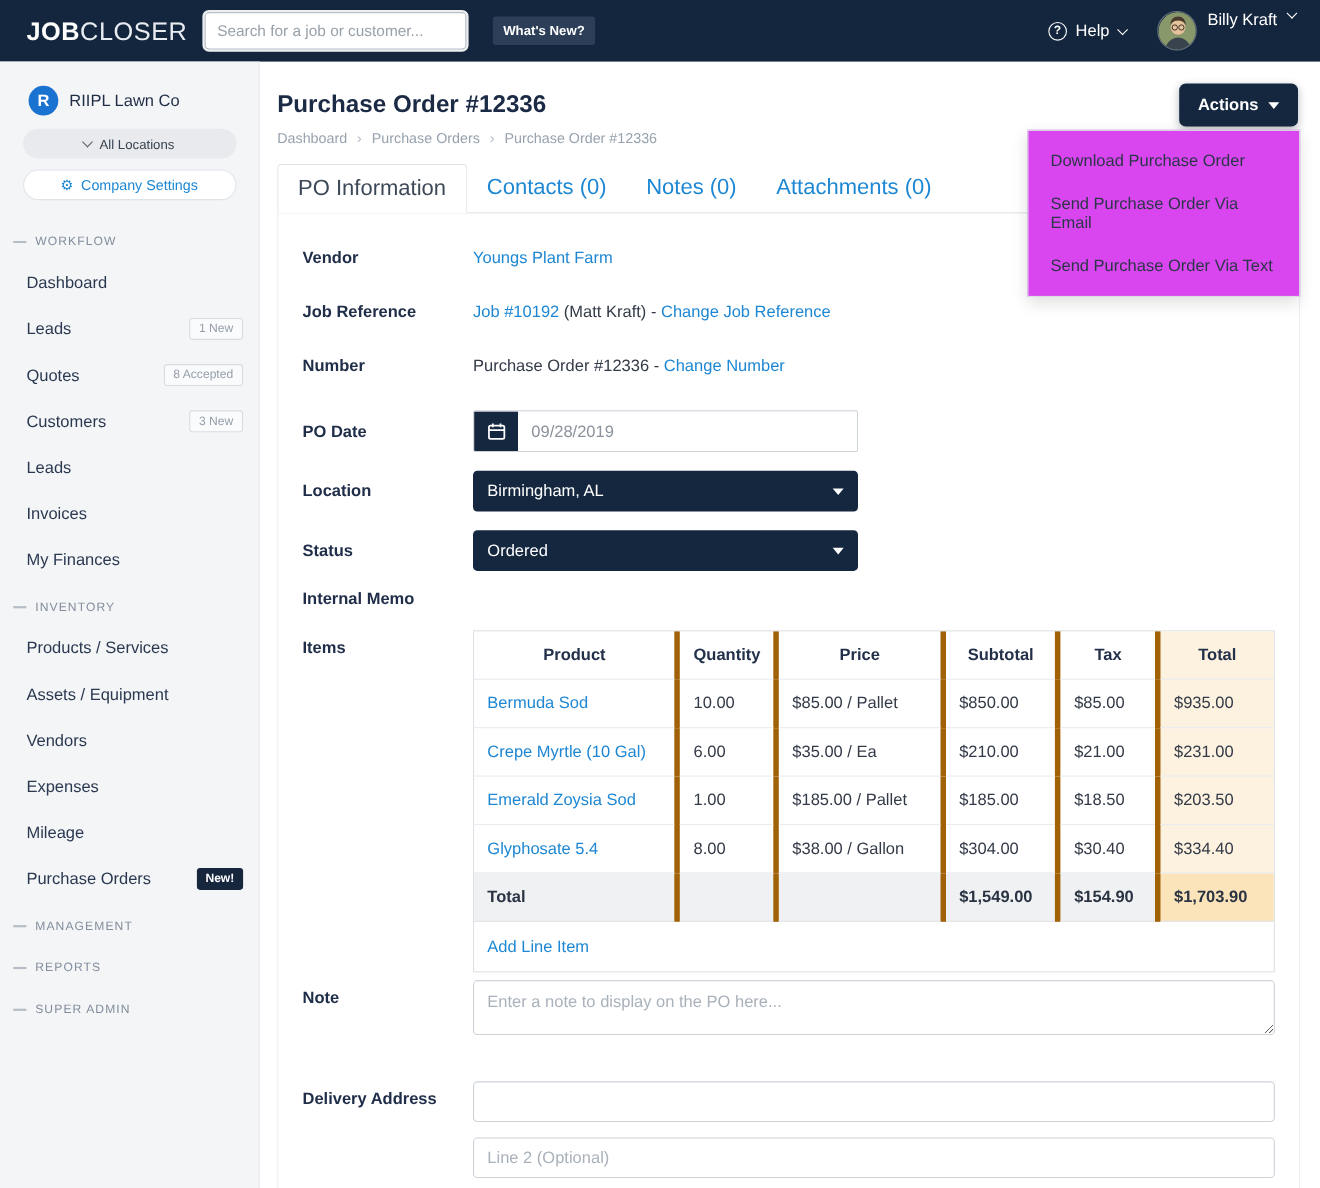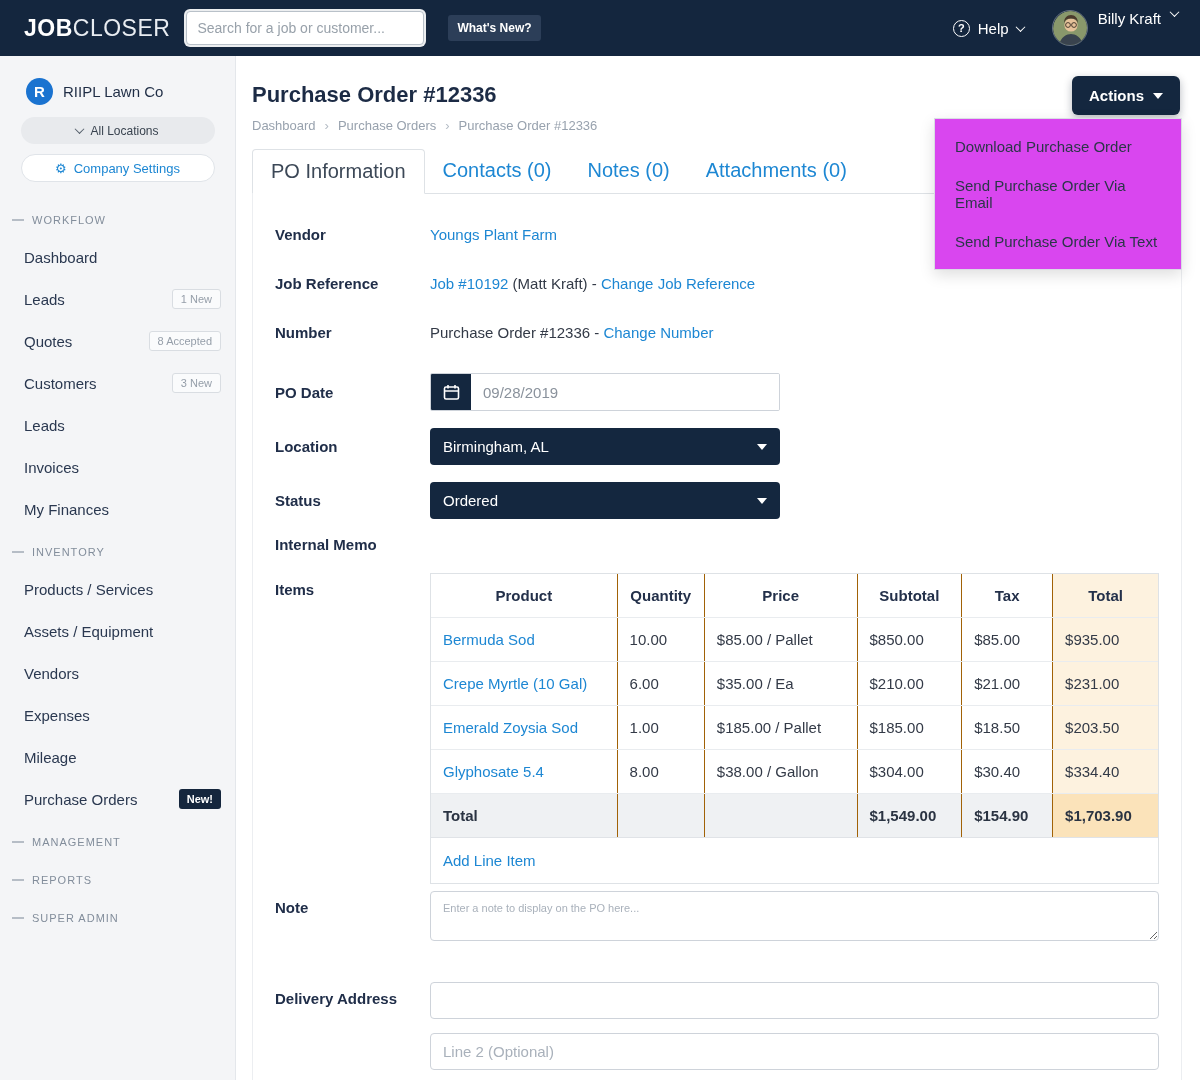--- a/index.html
+++ b/index.html
@@ -70,30 +70,30 @@
   .date-btn { width:40px; background:#14273f; border:none; display:flex; align-items:center; justify-content:center; cursor:pointer; }
   .date-input { flex:1; border:none; outline:none; padding:0 12px; font-size:15px; color:#8a929c; font-family:"Liberation Sans",sans-serif; }
 
   .nselect { width:350px; height:37px; background:#14273f; border-radius:4px; color:#fff; font-size:15px; display:flex; align-items:center; justify-content:space-between; padding:0 13px; cursor:pointer; }
 
   .text-input { width:100%; height:37px; border:1px solid #ced3da; border-radius:4px; padding:0 12px; font-size:15px; color:#5a6270; font-family:"Liberation Sans",sans-serif; outline:none; }
   .text-input::placeholder, textarea::placeholder { color:#a9b1bb; }
 
   .table-wrap { border:1px solid #dee2e6; }
   table { width:100%; border-collapse:collapse; font-size:15px; }
-  th, td { padding:13px 12px; text-align:left; border-bottom:1px solid #e9ecef; border-left:1px solid #a16207; }
+  th, td { padding:13px 12px; text-align:left; border-bottom:1px solid #e9ecef; border-left:5px solid #a16207; }
   th:first-child, td:first-child { border-left:none; }
   th { color:#23304a; font-weight:bold;text-align:center; }
   td { color:#333a47; }
   .col-total { background:#fdf2df; }
   tr.trow-footer td { background:#eff1f3; font-weight:bold; color:#2a3342; border-bottom:1px solid #e0e3e7; }
   tr.trow-footer td.col-total { background:#fbe3ba; }
   .add-line { padding:14px 12px; font-size:15px; }
 
-  .note-area { width:100%; height:50px; border:1px solid #ced3da; border-radius:4px; padding:10px 12px; font-size:11px; color:#5a6270; font-family:"Liberation Sans",sans-serif; outline:none; }
+  .note-area { width:100%; height:50px; border:1px solid #ced3da; border-radius:4px; padding:10px 12px; font-size:15px; color:#5a6270; font-family:"Liberation Sans",sans-serif; outline:none; }
   .frow-note { margin-bottom:38px; }
   .addr-input2 { margin-top:14px; }
 </style>
 </head>
 <body>
 
 <header class="topbar">
   <div class="logo">
     <span class="b">JOB</span><span class="l">CLOSER</span>
   </div>

